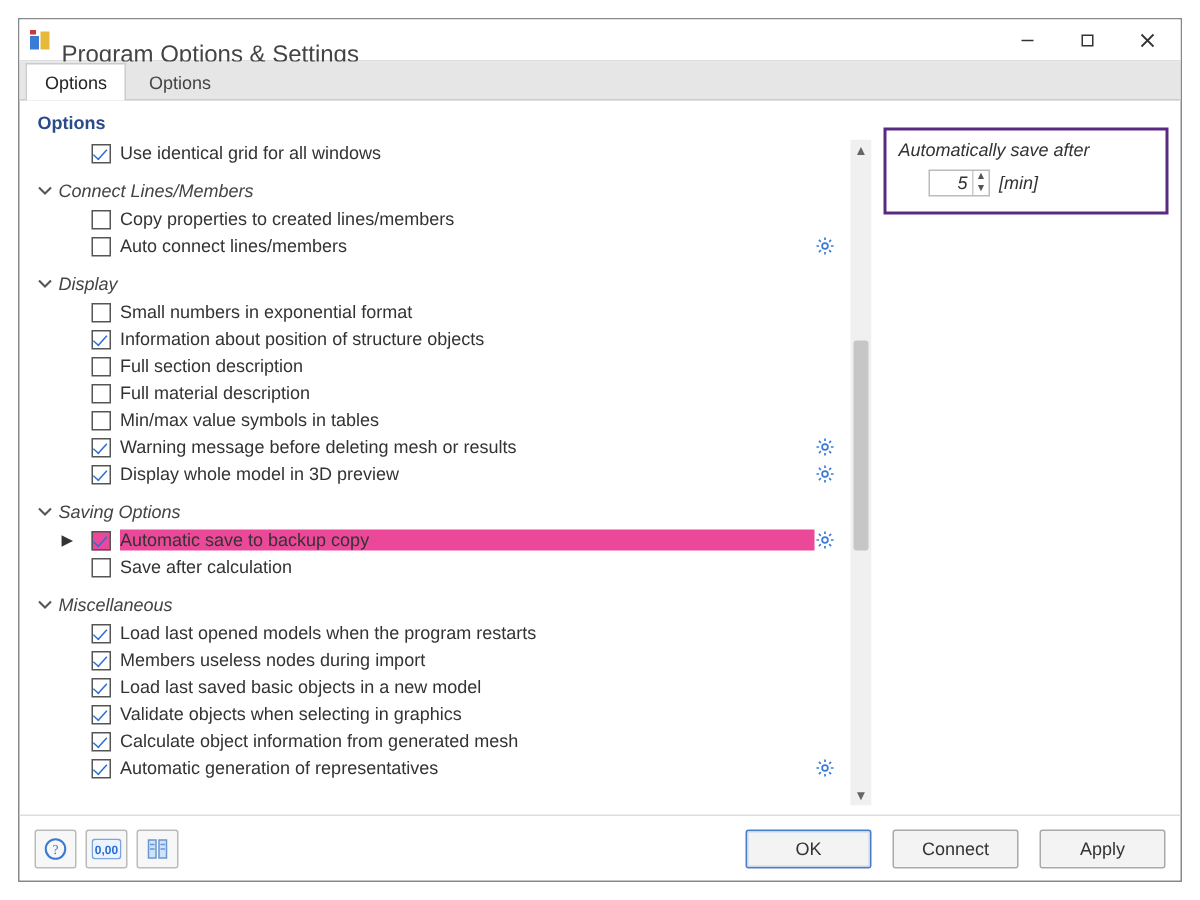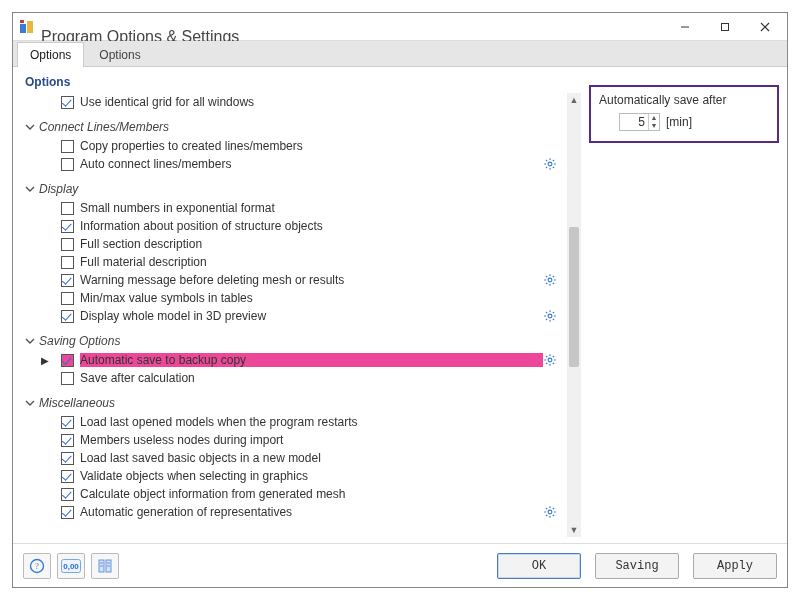--- a/index.html
+++ b/index.html
@@ -168,20 +168,21 @@
     flex-shrink: 0;
   }
   .opt-row.hl-partial { }
   .opt-row.hl-partial .cb, .opt-row.hl-partial .lbl {
     background: #ec4899;
   }
   
   .right-pane {
     width: 190px;
     padding-top: 12px;
+    font-style: italic;
   }
   .right-box {
     border: 2px solid #5a2a82;
     padding: 6px 8px 10px 8px;
   }
   .right-box .rb-title {
     color: #333;
     font-size: 12px;
     margin-bottom: 6px;
   }
@@ -237,21 +238,20 @@
   .footer .btn {
     min-width: 84px;
     height: 26px;
     border: 1px solid #aaa;
     background: #f3f3f3;
     display: inline-flex; align-items: center; justify-content: center;
     font-size: 12px;
     color: #333;
     border-radius: 2px;
     margin-left: 8px;
-    font-family: Liberation Mono, monospace;
   }
   .footer .btn.primary {
     border-color: #4a7ec9;
     box-shadow: 0 0 0 1px rgba(74,126,201,.25) inset;
   }
 </style>
 </head>
 <body>
 
 <div class="dialog">
@@ -340,41 +340,41 @@
             </div>
             <div class="opt-row">
               <span class="cb"></span>
               <span class="lbl">Full section description</span>
             </div>
             <div class="opt-row">
               <span class="cb"></span>
               <span class="lbl">Full material description</span>
             </div>
             <div class="opt-row">
+              <span class="cb"></span>
+              <span class="lbl">Min/max value symbols in tables</span>
+            </div>
+            <div class="opt-row">
               <span class="cb checked"></span>
               <span class="lbl">Warning message before deleting mesh or results</span>
               <span class="gear"><svg viewBox="0 0 16 16" width="14" height="14">
                   <circle cx="8" cy="8" r="2.2" fill="none" stroke="#3a7bd5" stroke-width="1.3"></circle>
                   <g stroke="#3a7bd5" stroke-width="1.3">
                     <line x1="8" y1="1.5" x2="8" y2="3.5"></line>
                     <line x1="8" y1="12.5" x2="8" y2="14.5"></line>
                     <line x1="1.5" y1="8" x2="3.5" y2="8"></line>
                     <line x1="12.5" y1="8" x2="14.5" y2="8"></line>
                     <line x1="3.4" y1="3.4" x2="4.8" y2="4.8"></line>
                     <line x1="11.2" y1="11.2" x2="12.6" y2="12.6"></line>
                     <line x1="12.6" y1="3.4" x2="11.2" y2="4.8"></line>
                     <line x1="4.8" y1="11.2" x2="3.4" y2="12.6"></line>
                   </g>
                 </svg></span>
             </div>
             <div class="opt-row">
-              <span class="cb"></span>
-              <span class="lbl">Min/max value symbols in tables</span>
-            </div>
-            <div class="opt-row">
               <span class="cb checked"></span>
               <span class="lbl">Display whole model in 3D preview</span>
               <span class="gear"><svg viewBox="0 0 16 16" width="14" height="14">
                   <circle cx="8" cy="8" r="2.2" fill="none" stroke="#3a7bd5" stroke-width="1.3"></circle>
                   <g stroke="#3a7bd5" stroke-width="1.3">
                     <line x1="8" y1="1.5" x2="8" y2="3.5"></line>
                     <line x1="8" y1="12.5" x2="8" y2="14.5"></line>
                     <line x1="1.5" y1="8" x2="3.5" y2="8"></line>
                     <line x1="12.5" y1="8" x2="14.5" y2="8"></line>
                     <line x1="3.4" y1="3.4" x2="4.8" y2="4.8"></line>
@@ -501,17 +501,17 @@
           <rect x="2" y="2" width="5" height="12" fill="#cfe3ff" stroke="#6a96d0"></rect>
           <rect x="9" y="2" width="5" height="12" fill="#cfe3ff" stroke="#6a96d0"></rect>
           <line x1="3" y1="5" x2="6" y2="5" stroke="#6a96d0"></line>
           <line x1="3" y1="8" x2="6" y2="8" stroke="#6a96d0"></line>
           <line x1="10" y1="5" x2="13" y2="5" stroke="#6a96d0"></line>
           <line x1="10" y1="8" x2="13" y2="8" stroke="#6a96d0"></line>
         </svg>
     </div>
     <div class="spacer"></div>
     <div class="btn primary">OK</div>
-    <div class="btn">Saving</div>
+    <div class="btn">Connect</div>
     <div class="btn">Apply</div>
   </div>
 
 </div>
 
 </body></html>

